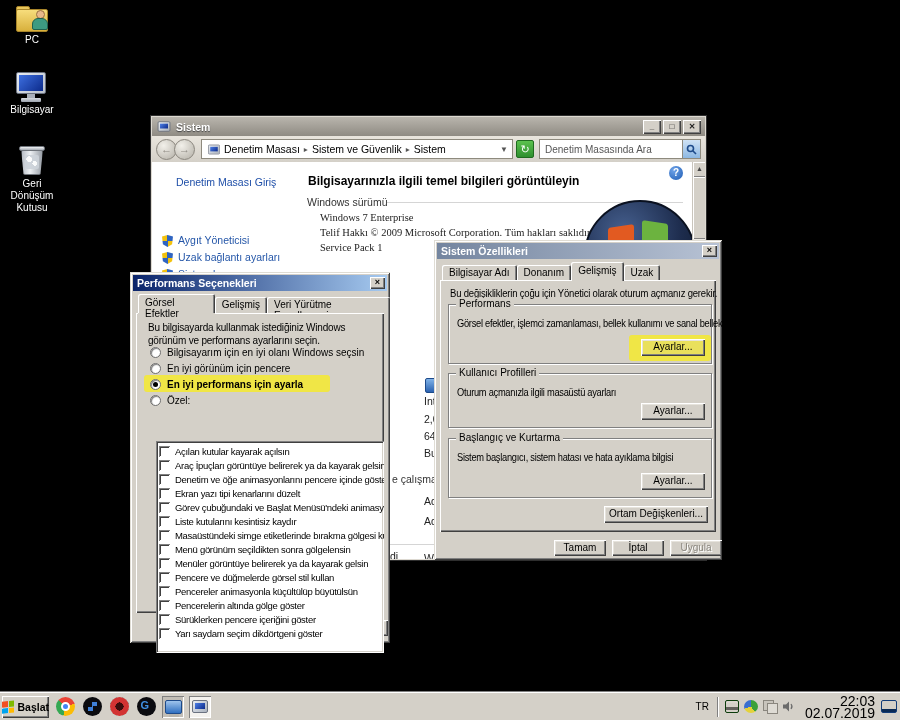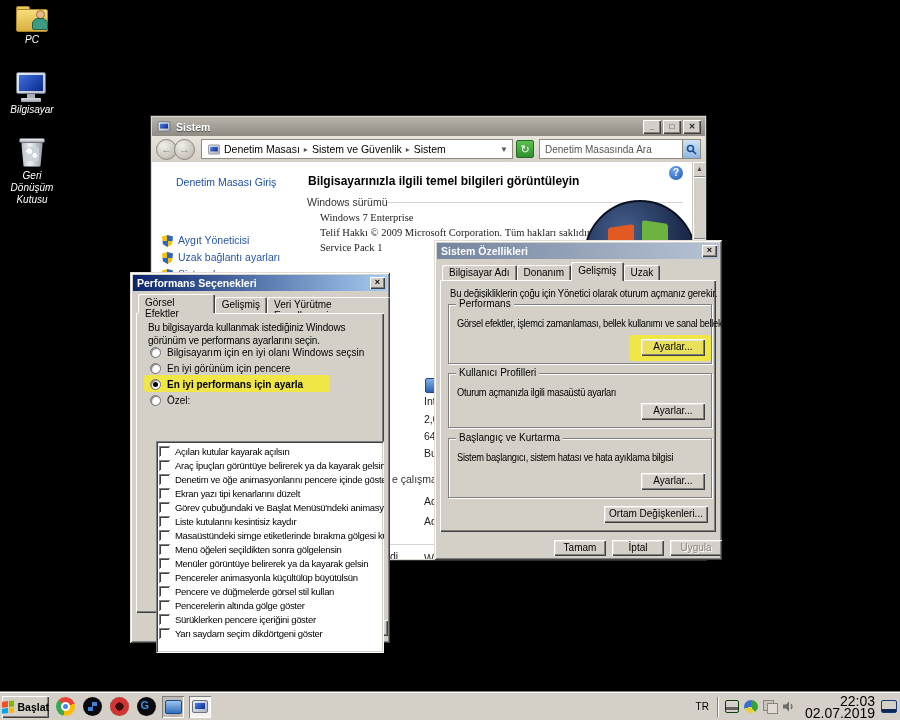--- a/index.html
+++ b/index.html
@@ -24,21 +24,21 @@
              border-top-left-radius:2px; border-top-right-radius:2px; padding:2px 7px 2px 7px; font-size:10px; height:16px; }
   .tab.active { height:19px; padding-top:3px; position:relative; z-index:3; box-shadow: inset 1px 1px 0 #fff, inset -1px 0 0 #404040, inset -2px 0 0 #808080, 0 2px 0 #d4d0c8; }
   .panel   { position:absolute; background:#d4d0c8; box-shadow: inset 1px 1px 0 #fff, inset -1px -1px 0 #404040, inset -2px -2px 0 #808080; z-index:2; }
   .radio   { position:absolute; width:11px; height:11px; border-radius:50%; background:#fff;
              box-shadow: inset 1px 1px 1px #808080, inset -1px -1px 1px #fff; border:1px solid #6e6e6e; }
   .radio.sel::after { content:""; position:absolute; left:3px; top:3px; width:3px; height:3px; border-radius:50%; background:#000; box-shadow:0 0 0 1px #000; }
   .rlabel  { position:absolute; font-size:10px; white-space:nowrap; }
   .hl      { position:absolute; background:#f2e73b; border-radius:3px; opacity:.92; }
 
   
-  .dicon { position:absolute; width:64px; text-align:center;font-style:italic; }
+  .dicon { position:absolute; width:64px; text-align:center; }
   .dicon .lbl { color:#fff; font-size:10px; text-shadow:1px 1px 2px #000; margin-top:2px; line-height:12px; }
   .ic-folder { position:relative; width:32px; height:26px; margin:0 auto; }
   .ic-folder .back { position:absolute; left:0; top:3px; width:32px; height:23px; background:linear-gradient(#f7dd7c,#d8b03c); border:1px solid #a8852a; border-radius:2px; }
   .ic-folder .tabf { position:absolute; left:0; top:0; width:14px; height:6px; background:#e9c75c; border:1px solid #a8852a; border-radius:2px 2px 0 0; }
   .ic-folder .head { position:absolute; right:3px; top:4px; width:9px; height:9px; border-radius:50%; background:#e9b98a; border:1px solid #9a7040; z-index:2; }
   .ic-folder .bodyp{ position:absolute; right:0; top:12px; width:16px; height:12px; border-radius:6px 6px 2px 2px; background:#3d9b82; border:1px solid #20614f; z-index:2; }
   .ic-mon { position:relative; width:36px; height:30px; margin:0 auto; }
   .ic-mon .scr  { position:absolute; left:2px; top:0; width:30px; height:22px; background:linear-gradient(135deg,#e8ecf2,#b9c0cb); border:1px solid #6b7280; border-radius:2px; }
   .ic-mon .scr2 { position:absolute; left:5px; top:3px; width:24px; height:16px; background:linear-gradient(135deg,#3d6fe0,#0c2a8a); }
   .ic-mon .neck { position:absolute; left:13px; top:22px; width:8px; height:4px; background:#aab0ba; }
@@ -141,21 +141,21 @@
 </div>
 <div class="dicon" style="left:0;top:72px">
   <div class="ic-mon">
       <i class="scr"></i>
       <i class="scr2"></i>
       <i class="neck"></i>
       <i class="base"></i>
     </div>
   <div class="lbl">Bilgisayar</div>
 </div>
-<div class="dicon" style="left:0;top:138px">
+<div class="dicon" style="left:0;top:146px">
   <div class="ic-bin">
       <i class="can"></i>
       <i class="rim"></i>
       <i class="pap"></i>
     </div>
   <div class="lbl">Geri Dönüşüm Kutusu</div>
 </div>
 
 <div id="syswin">
   <div id="sys-titlebar">
@@ -319,33 +319,33 @@
         <div class="vx-item">
           <span class="cb"></span>
           <span class="vx-label">Liste kutularını kesintisiz kaydır</span>
         </div>
         <div class="vx-item">
           <span class="cb"></span>
           <span class="vx-label">Masaüstündeki simge etiketlerinde bırakma gölgesi kullan</span>
         </div>
         <div class="vx-item">
           <span class="cb"></span>
-          <span class="vx-label">Menü öğeleri seçildikten sonra gölgelensin</span>
+          <span class="vx-label">Menü görünüm seçildikten sonra gölgelensin</span>
         </div>
         <div class="vx-item">
           <span class="cb"></span>
           <span class="vx-label">Menüler görüntüye belirerek ya da kayarak gelsin</span>
         </div>
         <div class="vx-item">
           <span class="cb"></span>
+          <span class="vx-label">Pencere ve düğmelerde görsel stil kullan</span>
+        </div>
+        <div class="vx-item">
+          <span class="cb"></span>
           <span class="vx-label">Pencereler animasyonla küçültülüp büyütülsün</span>
-        </div>
-        <div class="vx-item">
-          <span class="cb"></span>
-          <span class="vx-label">Pencere ve düğmelerde görsel stil kullan</span>
         </div>
         <div class="vx-item">
           <span class="cb"></span>
           <span class="vx-label">Pencerelerin altında gölge göster</span>
         </div>
         <div class="vx-item">
           <span class="cb"></span>
           <span class="vx-label">Sürüklerken pencere içeriğini göster</span>
         </div>
         <div class="vx-item">

